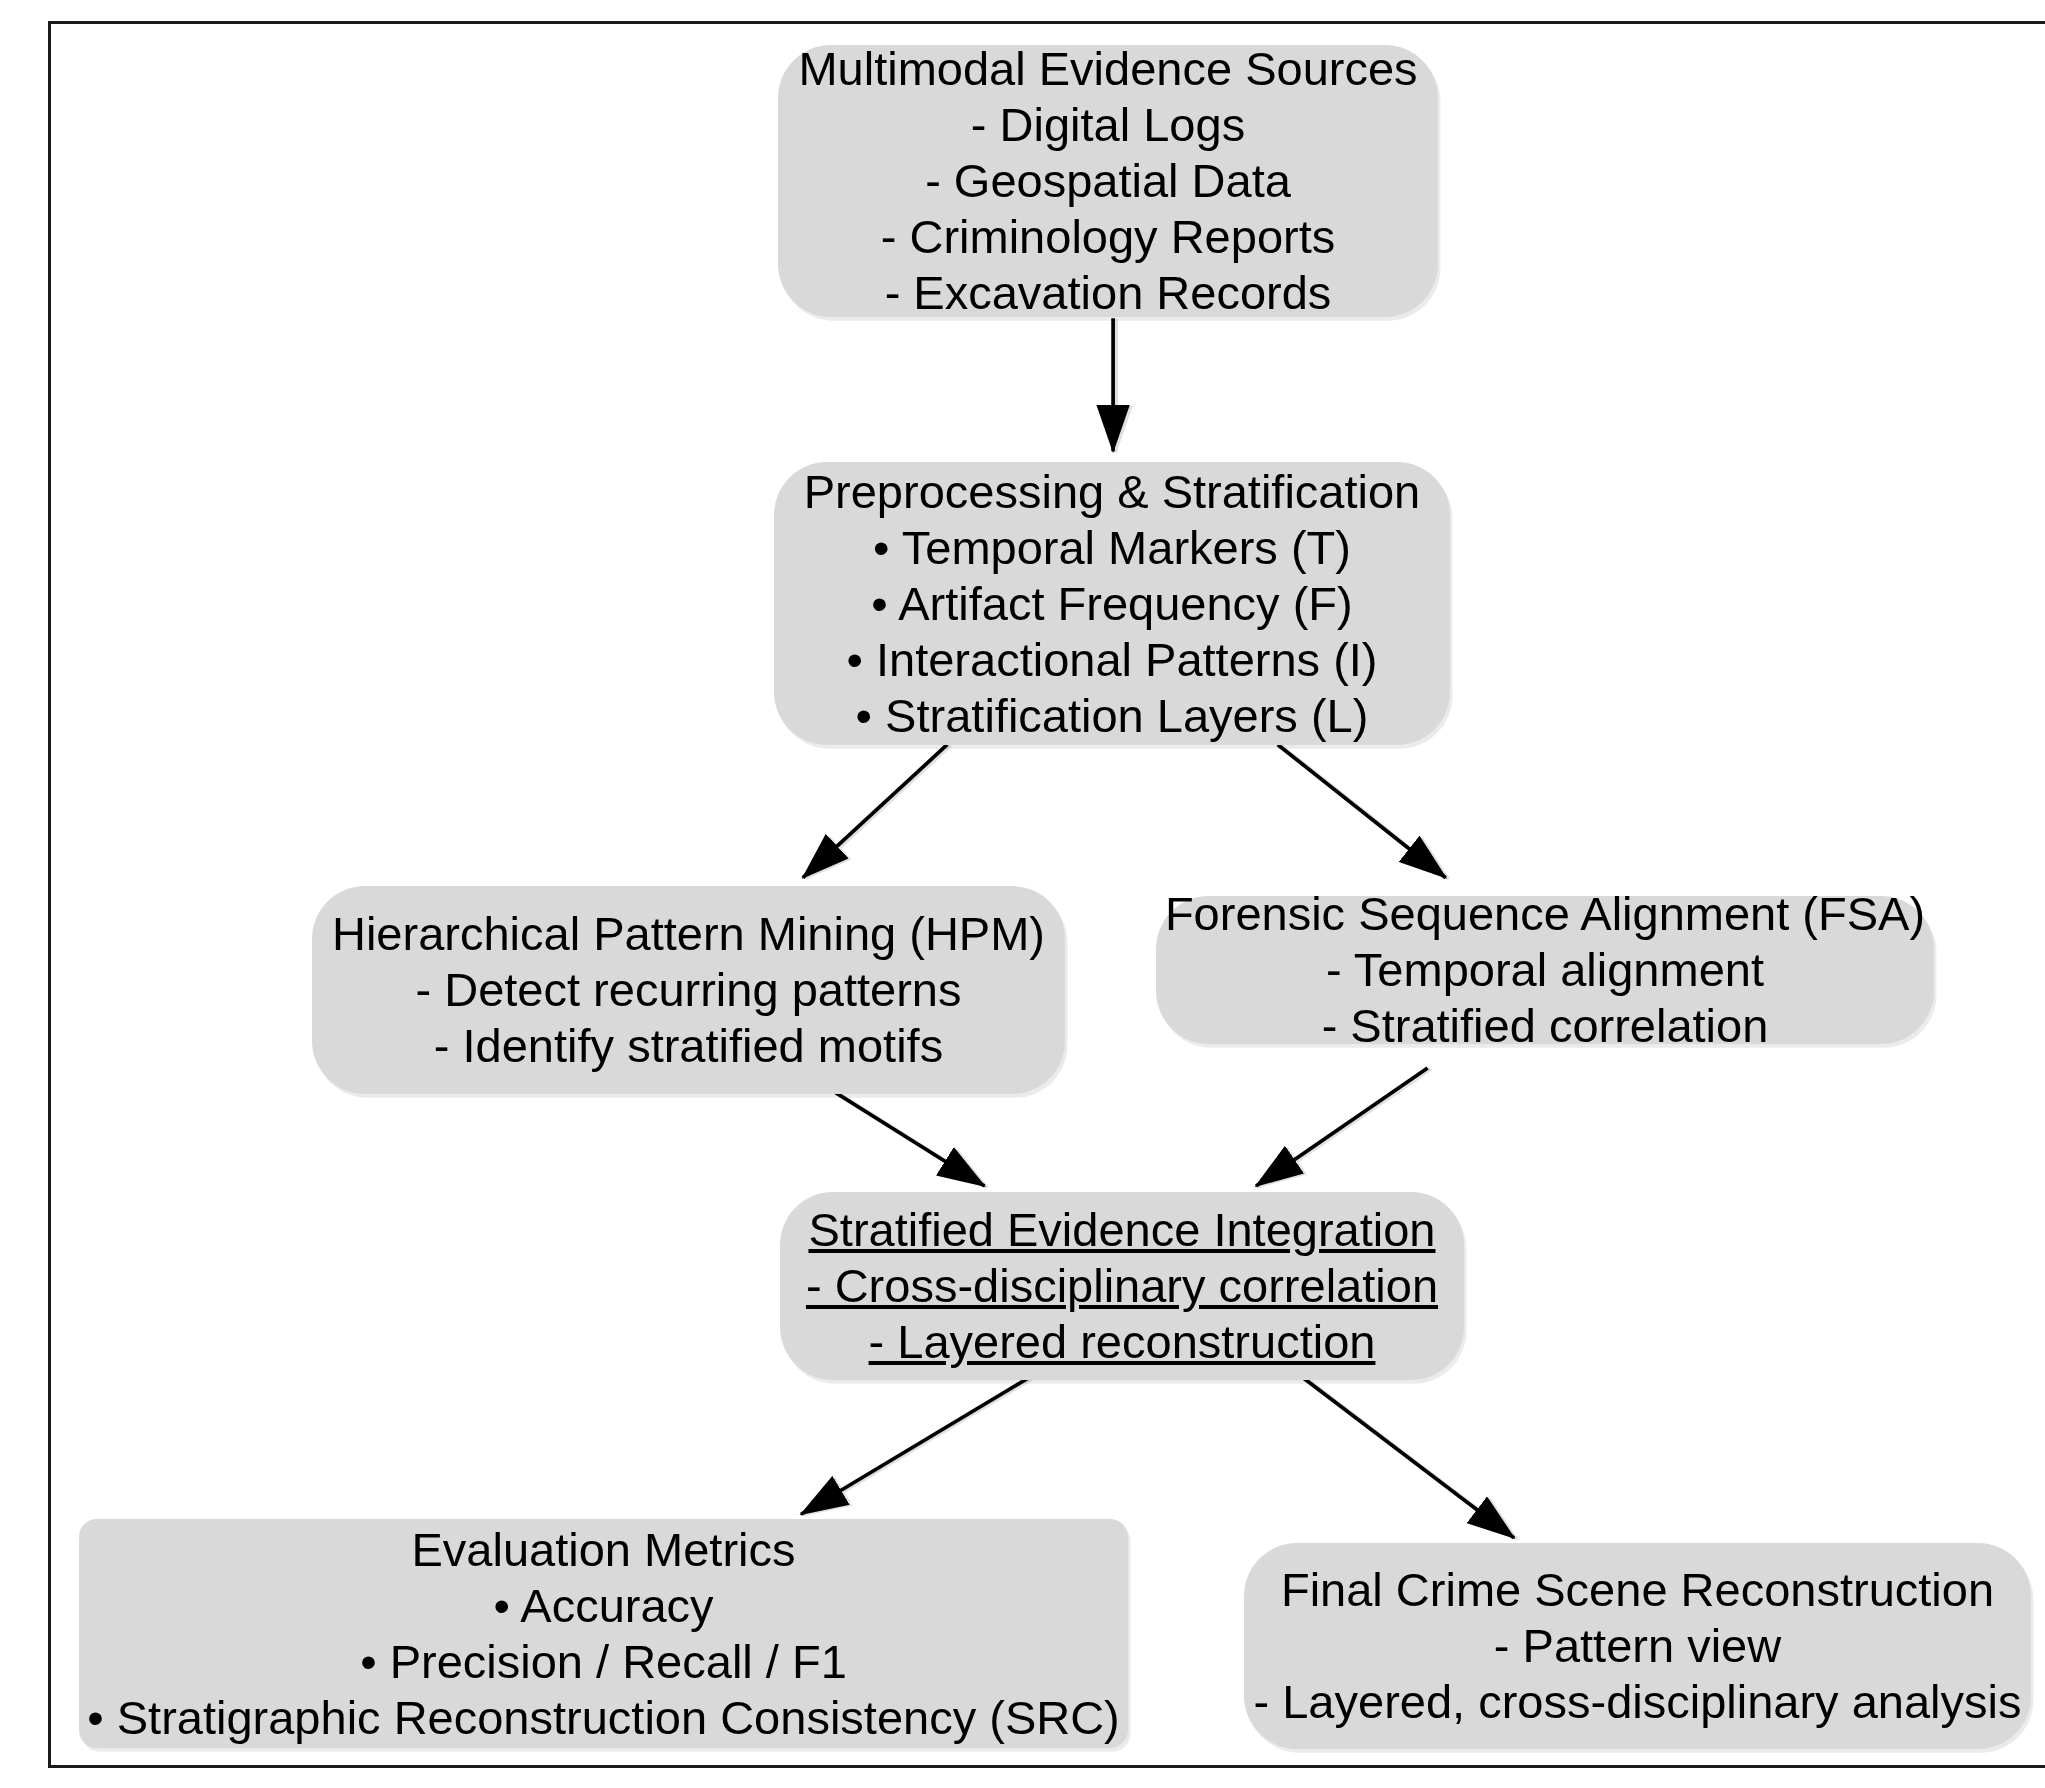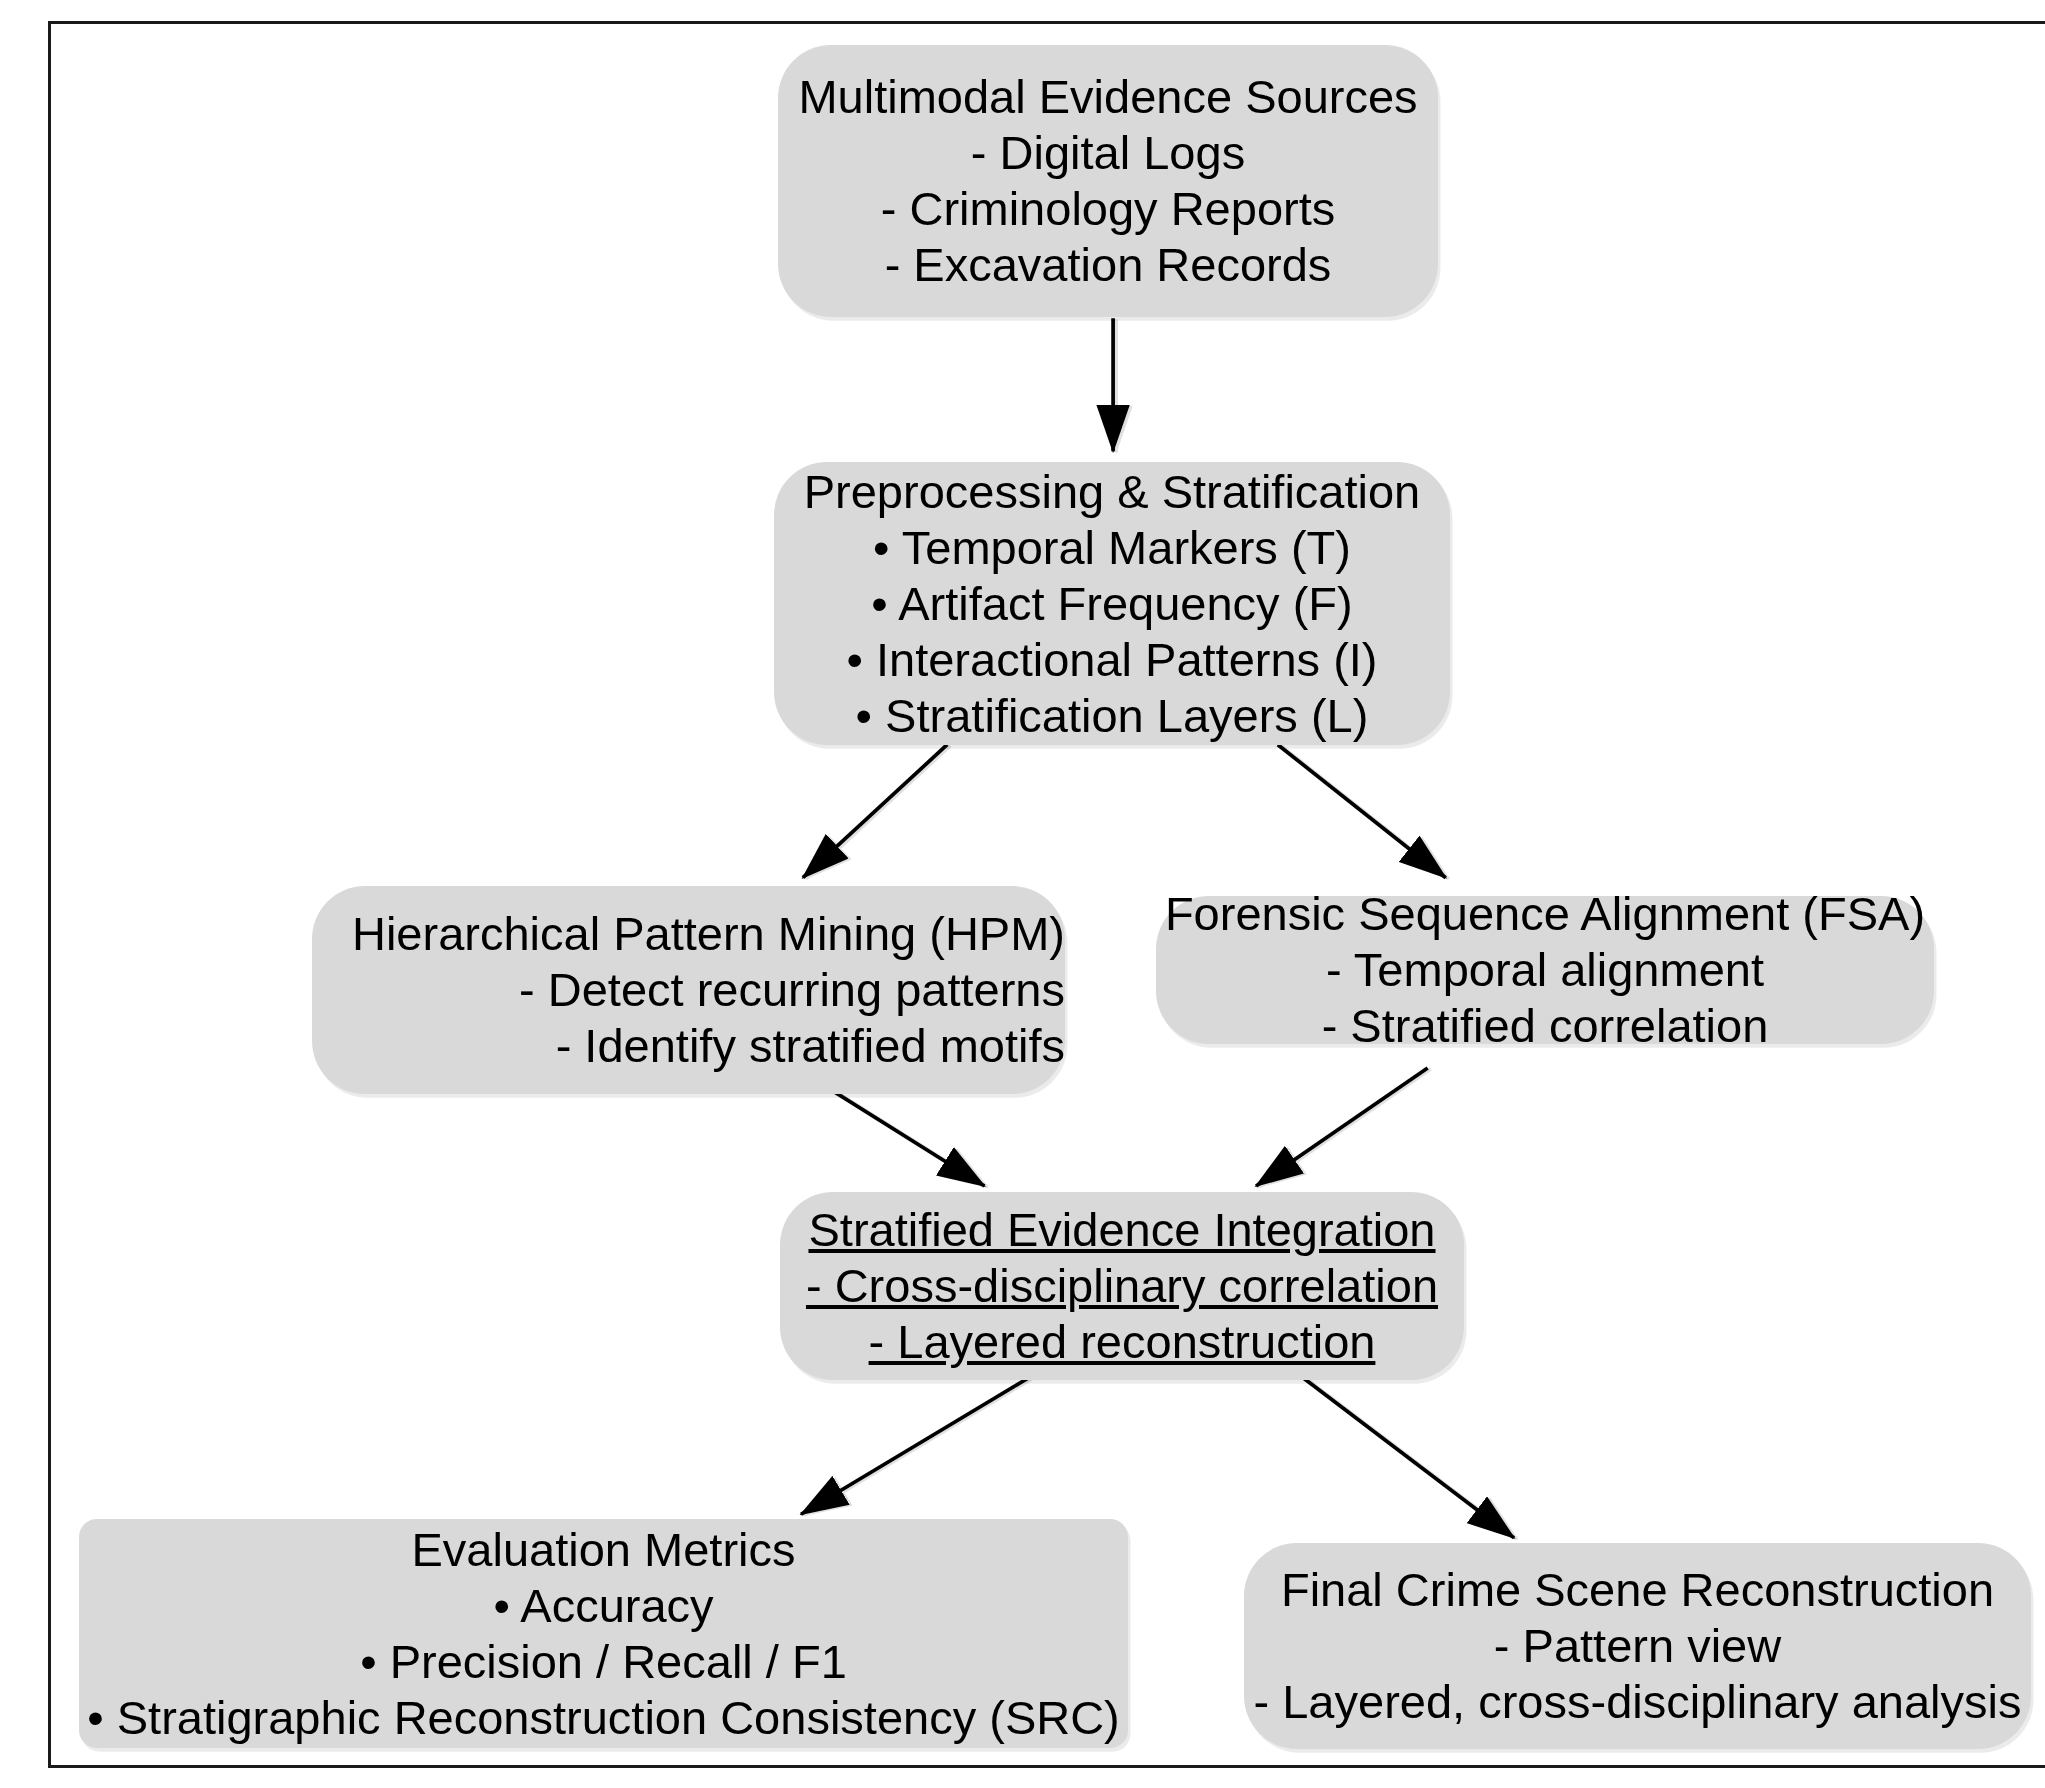--- a/index.html
+++ b/index.html
@@ -50,21 +50,21 @@
     text-align: center;
     font-size: 47px;
     line-height: 56px;
     white-space: nowrap;
     box-sizing: border-box;
   }
   .node span { display: block; }
 
   #node-sources       { left: 751px; top: 45px;   width: 660px; height: 272px; }
   #node-preprocessing { left: 747px; top: 462px;  width: 676px; height: 283px; }
-  #node-hpm           { left: 285px;  top: 886px; width: 753px; height: 208px; align-items: flex-end; }
+  #node-hpm           { left: 285px;  top: 886px; width: 753px; height: 208px; }
   #node-fsa           { left: 1129px; top: 896px; width: 778px; height: 148px; }
   #node-integration   { left: 753px; top: 1192px; width: 684px; height: 188px; text-decoration: underline; }
   #node-metrics       { left: 52px;   top: 1519px; width: 1049px; height: 229px; border-radius: 18px; }
   #node-final         { left: 1217px; top: 1543px; width: 787px; height: 206px; }
 </style>
 </head>
 <body>
 
 <div id="canvas">
 
@@ -81,20 +81,21 @@
     <line x1="2012" y1="1198" x2="2282" y2="1412" stroke="#000000" stroke-width="6" marker-end="url(#ah)"></line>
     <line x1="1237" y1="1718" x2="1540" y2="1908" stroke="#000000" stroke-width="6" marker-end="url(#ah)"></line>
     <line x1="2253" y1="1718" x2="1977" y2="1908" stroke="#000000" stroke-width="6" marker-end="url(#ah)"></line>
     <line x1="1612" y1="2216" x2="1245" y2="2436" stroke="#000000" stroke-width="6" marker-end="url(#ah)"></line>
     <line x1="2052" y1="2216" x2="2392" y2="2474" stroke="#000000" stroke-width="6" marker-end="url(#ah)"></line>
   </svg>
 
   <div class="node" id="node-sources">
     <span>Multimodal Evidence Sources</span>
     <span>- Digital Logs</span>
+    <span>- Geospatial Data</span>
     <span>- Criminology Reports</span>
     <span>- Excavation Records</span>
   </div>
 
   <div class="node" id="node-preprocessing">
     <span>Preprocessing &amp; Stratification</span>
     <span>• Temporal Markers (T)</span>
     <span>• Artifact Frequency (F)</span>
     <span>• Interactional Patterns (I)</span>
     <span>• Stratification Layers (L)</span>

